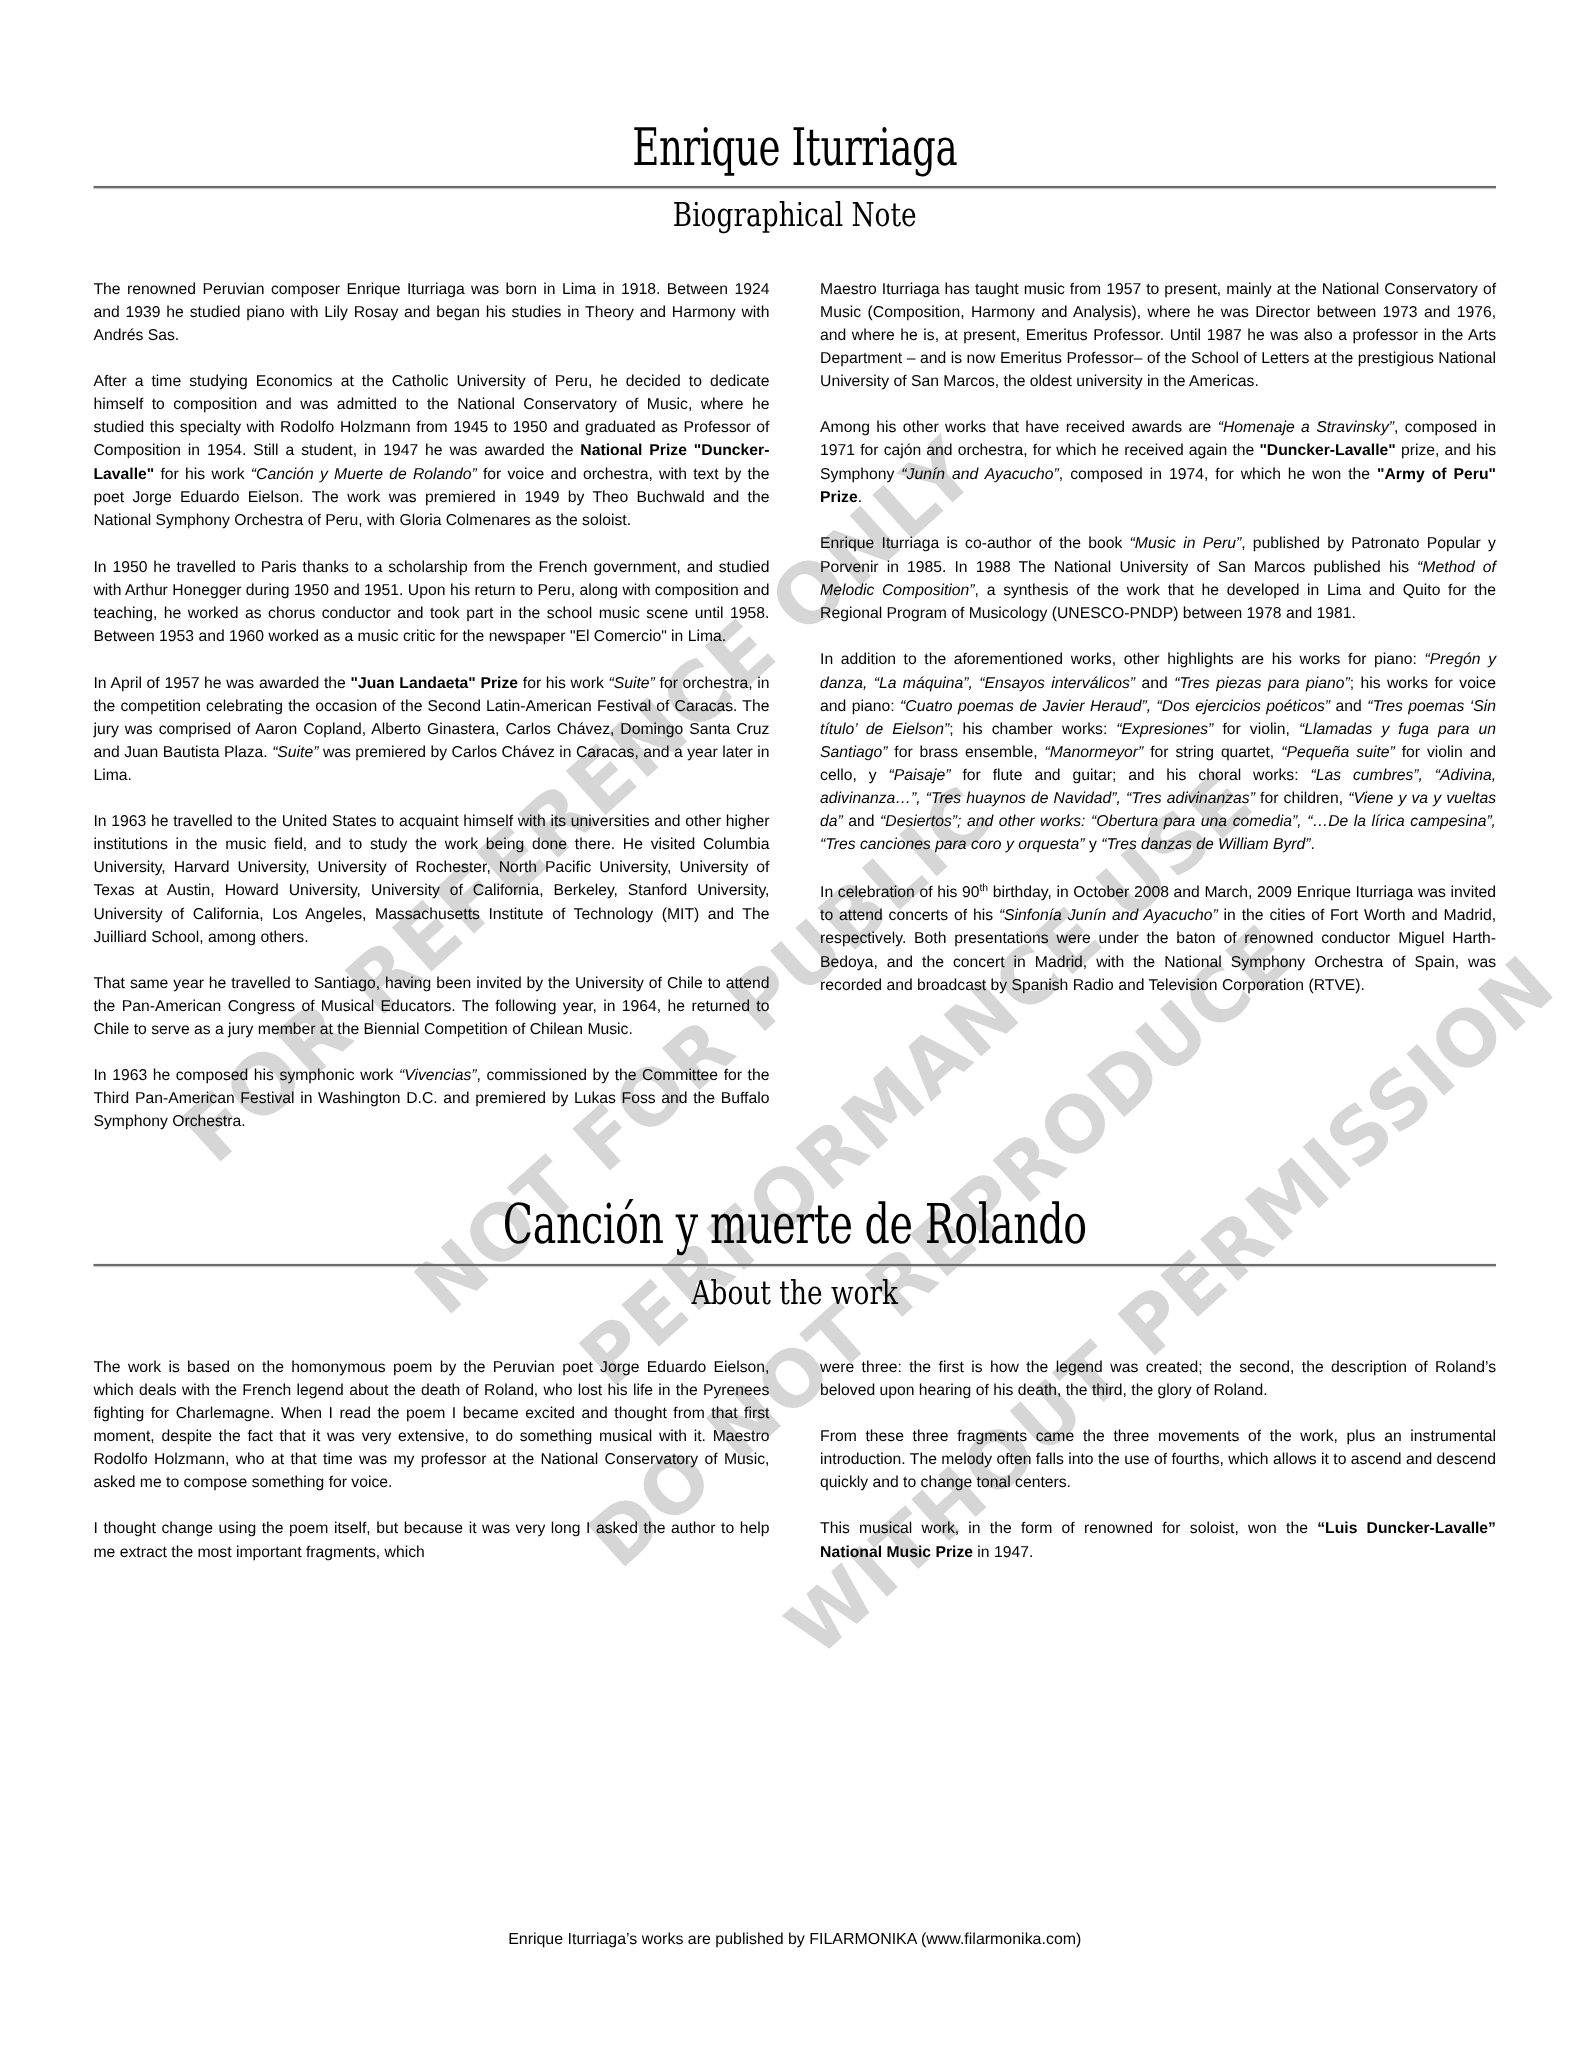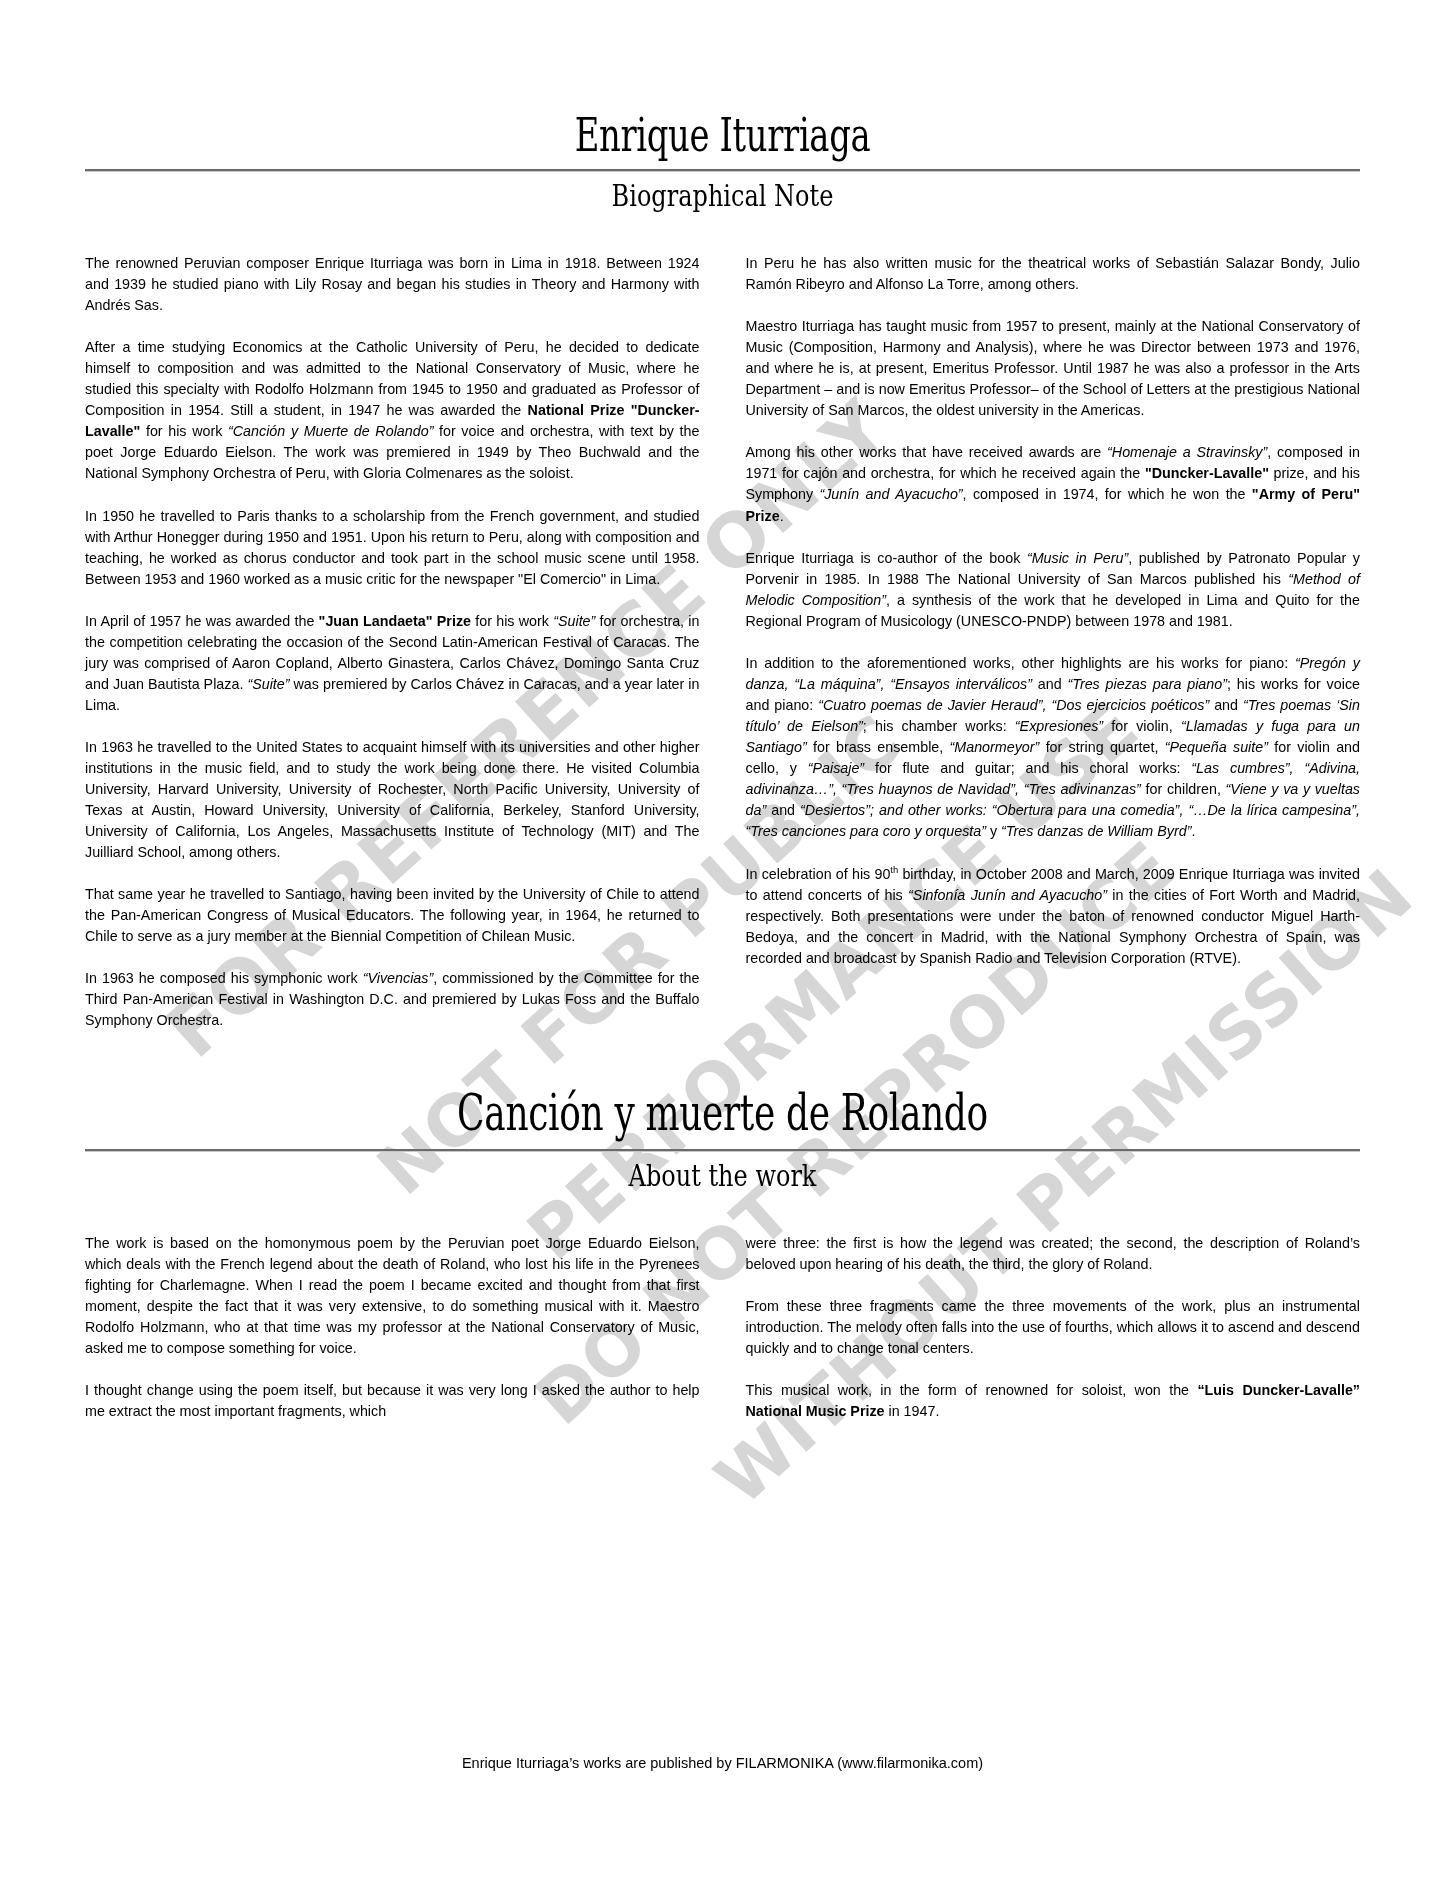--- a/index.html
+++ b/index.html
@@ -138,21 +138,20 @@
       <div class="col">
           <p class="para"><span>The renowned Peruvian composer Enrique Iturriaga was born in Lima in 1918. Between 1924 and 1939 he studied piano with Lily Rosay and began his studies in Theory and Harmony with Andrés Sas.</span></p>
           <p class="para"><span>After a time studying Economics at the Catholic University of Peru, he decided to dedicate himself to composition and was admitted to the National Conservatory of Music, where he studied this specialty with Rodolfo Holzmann from 1945 to 1950 and graduated as Professor of Composition in 1954. Still a student, in 1947 he was awarded the </span><span class="b">National Prize "Duncker-Lavalle"</span><span> for his work </span><span class="i">“Canción y Muerte de Rolando”</span><span> for voice and orchestra, with text by the poet Jorge Eduardo Eielson. The work was premiered in 1949 by Theo Buchwald and the National Symphony Orchestra of Peru, with Gloria Colmenares as the soloist.</span></p>
           <p class="para"><span>In 1950 he travelled to Paris thanks to a scholarship from the French government, and studied with Arthur Honegger during 1950 and 1951. Upon his return to Peru, along with composition and teaching, he worked as chorus conductor and took part in the school music scene until 1958. Between 1953 and 1960 worked as a music critic for the newspaper "El Comercio" in Lima.</span></p>
           <p class="para"><span>In April of 1957 he was awarded the </span><span class="b">"Juan Landaeta" Prize</span><span> for his work </span><span class="i">“Suite”</span><span> for orchestra, in the competition celebrating the occasion of the Second Latin-American Festival of Caracas. The jury was comprised of Aaron Copland, Alberto Ginastera, Carlos Chávez, Domingo Santa Cruz and Juan Bautista Plaza. </span><span class="i">“Suite”</span><span> was premiered by Carlos Chávez in Caracas, and a year later in Lima.</span></p>
           <p class="para"><span>In 1963 he travelled to the United States to acquaint himself with its universities and other higher institutions in the music field, and to study the work being done there. He visited Columbia University, Harvard University, University of Rochester, North Pacific University, University of Texas at Austin, Howard University, University of California, Berkeley, Stanford University, University of California, Los Angeles, Massachusetts Institute of Technology (MIT) and The Juilliard School, among others.</span></p>
           <p class="para"><span>That same year he travelled to Santiago, having been invited by the University of Chile to attend the Pan-American Congress of Musical Educators. The following year, in 1964, he returned to Chile to serve as a jury member at the Biennial Competition of Chilean Music.</span></p>
           <p class="para"><span>In 1963 he composed his symphonic work </span><span class="i">“Vivencias”</span><span>, commissioned by the Committee for the Third Pan-American Festival in Washington D.C. and premiered by Lukas Foss and the Buffalo Symphony Orchestra.</span></p>
         </div>
       <div class="col">
-          <p class="para"><span>In Peru he has also written music for the theatrical works of Sebastián Salazar Bondy, Julio Ramón Ribeyro and Alfonso La Torre, among others.</span></p>
           <p class="para"><span>Maestro Iturriaga has taught music from 1957 to present, mainly at the National Conservatory of Music (Composition, Harmony and Analysis), where he was Director between 1973 and 1976, and where he is, at present, Emeritus Professor. Until 1987 he was also a professor in the Arts Department – and is now Emeritus Professor– of the School of Letters at the prestigious National University of San Marcos, the oldest university in the Americas.</span></p>
           <p class="para"><span>Among his other works that have received awards are </span><span class="i">“Homenaje a Stravinsky”</span><span>, composed in 1971 for cajón and orchestra, for which he received again the </span><span class="b">"Duncker-Lavalle"</span><span> prize, and his Symphony </span><span class="i">“Junín and Ayacucho”</span><span>, composed in 1974, for which he won the </span><span class="b">"Army of Peru" Prize</span><span>.</span></p>
           <p class="para"><span>Enrique Iturriaga is co-author of the book </span><span class="i">“Music in Peru”</span><span>, published by Patronato Popular y Porvenir in 1985. In 1988 The National University of San Marcos published his </span><span class="i">“Method of Melodic Composition”</span><span>, a synthesis of the work that he developed in Lima and Quito for the Regional Program of Musicology (UNESCO-PNDP) between 1978 and 1981.</span></p>
           <p class="para"><span>In addition to the aforementioned works, other highlights are his works for piano: </span><span class="i">“Pregón y danza, “La máquina”, “Ensayos interválicos”</span><span> and </span><span class="i">“Tres piezas para piano”</span><span>; his works for voice and piano: </span><span class="i">“Cuatro poemas de Javier Heraud”, “Dos ejercicios poéticos”</span><span> and </span><span class="i">“Tres poemas ‘Sin título’ de Eielson”</span><span>; his chamber works: </span><span class="i">“Expresiones”</span><span> for violin, </span><span class="i">“Llamadas y fuga para un Santiago”</span><span> for brass ensemble, </span><span class="i">“Manormeyor”</span><span> for string quartet, </span><span class="i">“Pequeña suite”</span><span> for violin and cello, y </span><span class="i">“Paisaje”</span><span> for flute and guitar; and his choral works: </span><span class="i">“Las cumbres”, “Adivina, adivinanza…”, “Tres huaynos de Navidad”, “Tres adivinanzas”</span><span> for children, </span><span class="i">“Viene y va y vueltas da”</span><span> and </span><span class="i">“Desiertos”; and other works: “Obertura para una comedia”, “…De la lírica campesina”, “Tres canciones para coro y orquesta”</span><span> y </span><span class="i">“Tres danzas de William Byrd”</span><span>.</span></p>
           <p class="para"><span>In celebration of his 90</span><sup>th</sup><span> birthday, in October 2008 and March, 2009 Enrique Iturriaga was invited to attend concerts of his </span><span class="i">“Sinfonía Junín and Ayacucho”</span><span> in the cities of Fort Worth and Madrid, respectively. Both presentations were under the baton of renowned conductor Miguel Harth-Bedoya, and the concert in Madrid, with the National Symphony Orchestra of Spain, was recorded and broadcast by Spanish Radio and Television Corporation (RTVE).</span></p>
         </div>
     </div>
 
     <div class="section-gap"></div>
 

